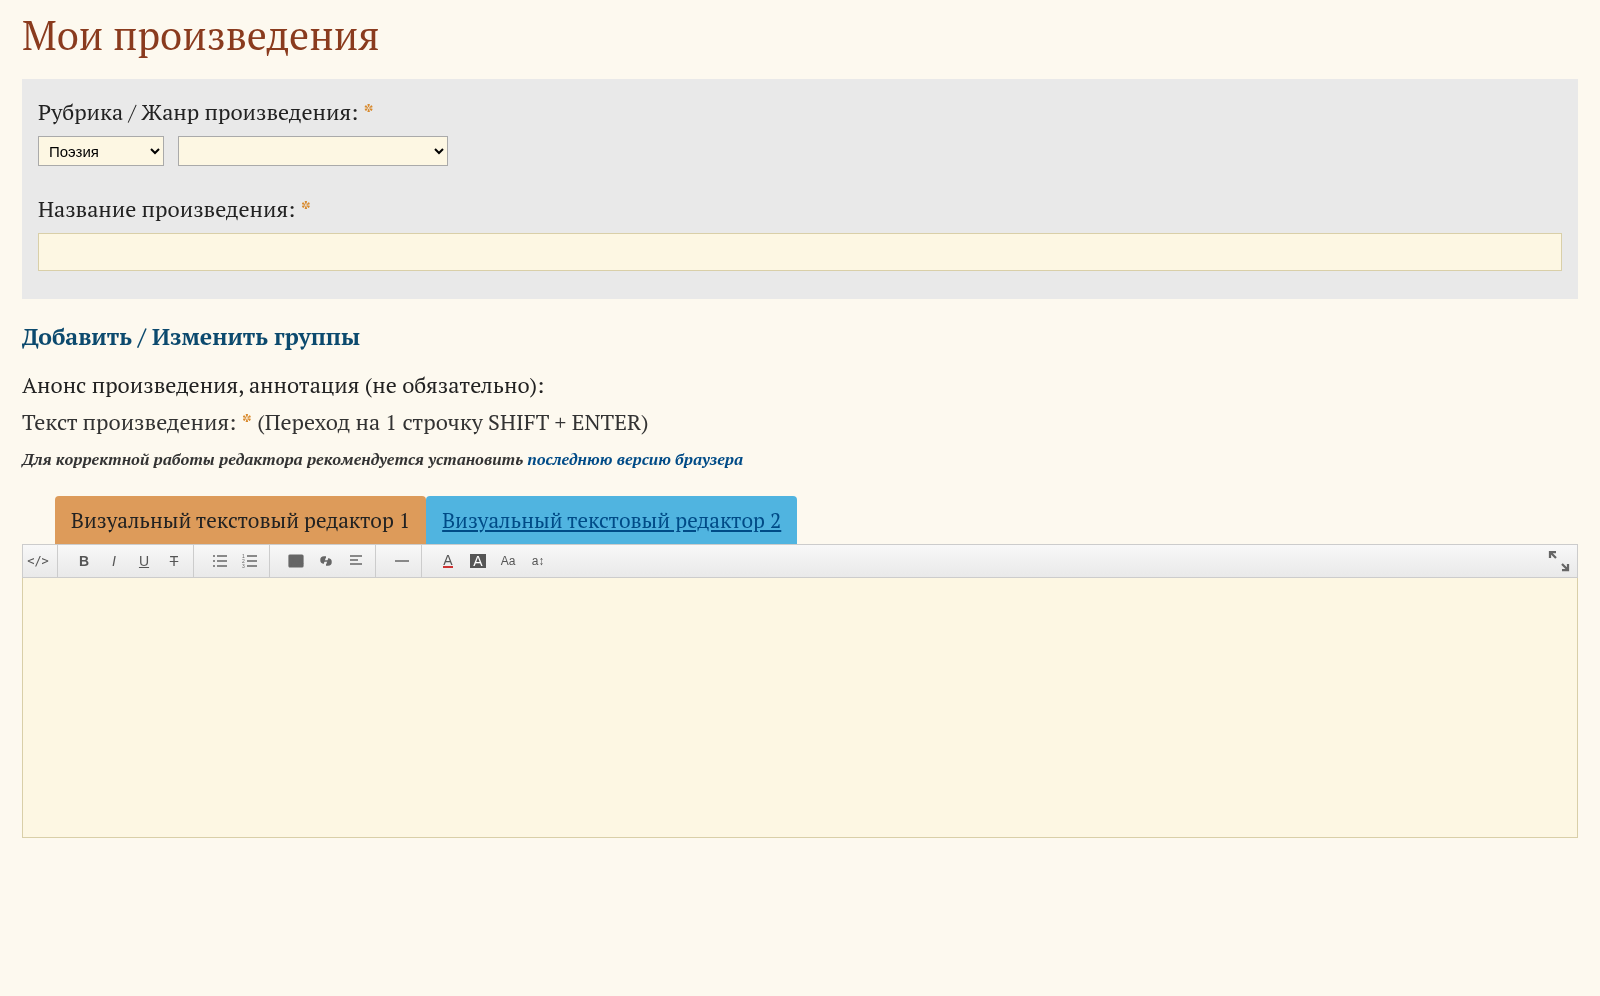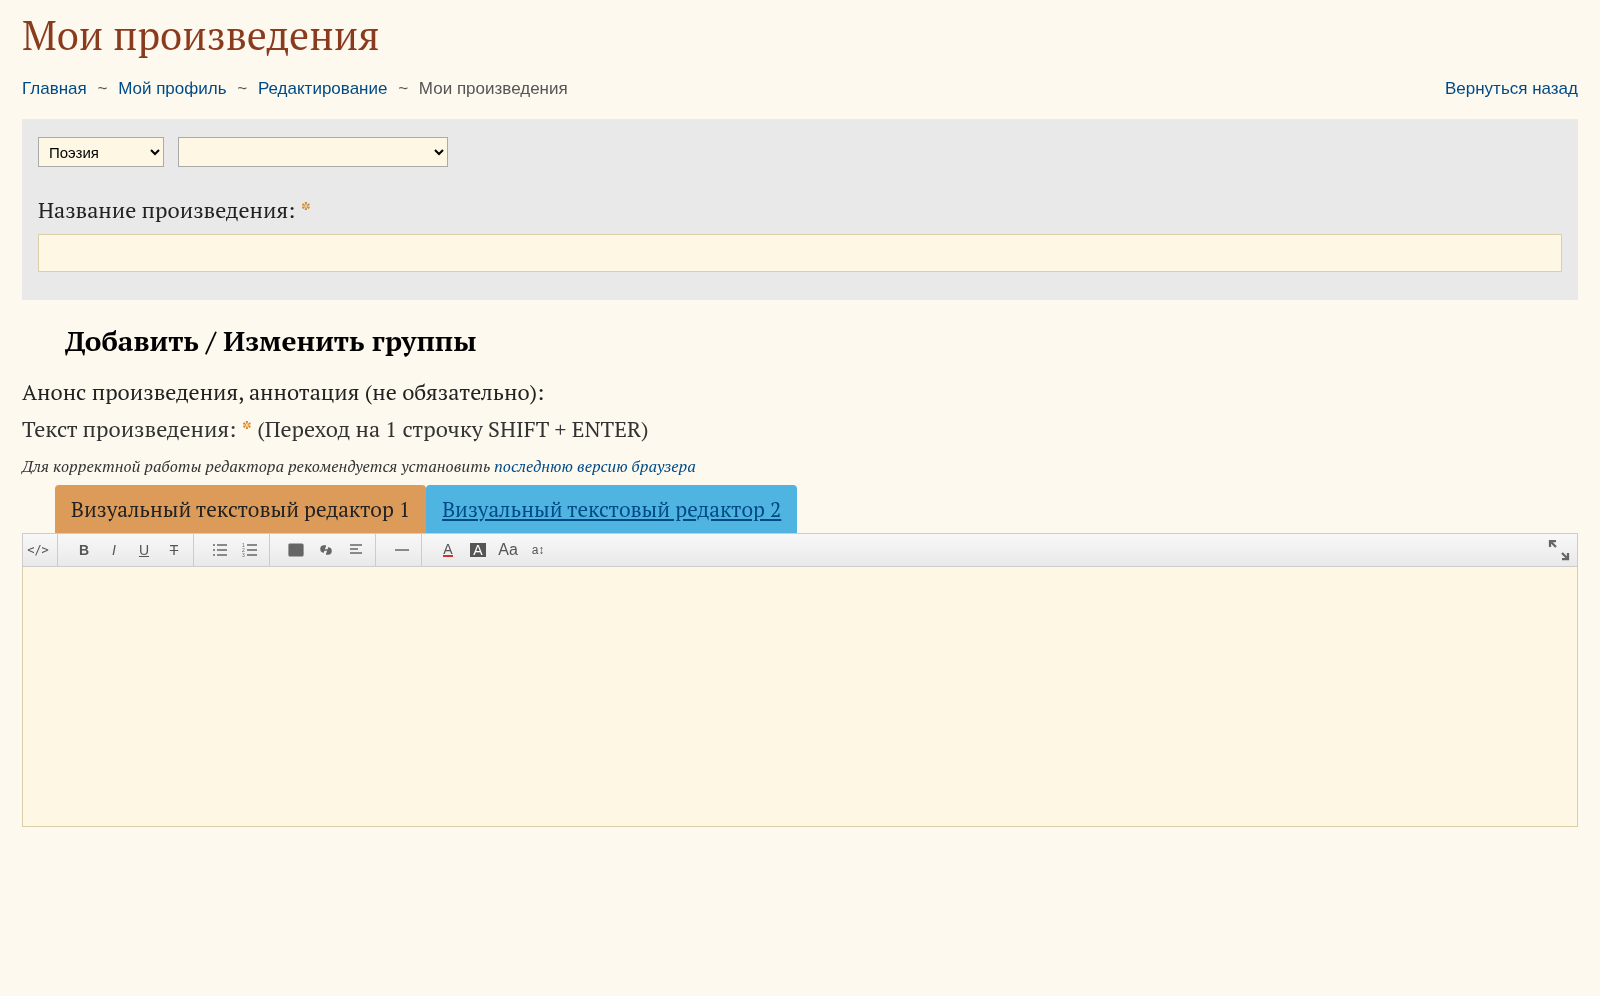--- a/index.html
+++ b/index.html
@@ -68,27 +68,26 @@
     background: #fdf7e3;
     font-size: 16px;
     padding: 6px 10px;
   }
   .section-label {
     font-size: 22px;
     color: #222;
     margin: 6px 0 8px 0;
   }
   .group-link {
-    color: #000000;
-    font-size: 28px;
+    color: #0c4a6e;
+    font-size: 23px;
     font-weight: 700;
     text-decoration: none;
     display: inline-block;
     margin-bottom: 12px;
-    margin-left: 43px;
   }
   .textarea-wrap {
     position: relative;
     margin-bottom: 40px;
   }
   textarea.anons {
     width: 100%;
     height: 150px;
     resize: both;
     border: 1px solid #d9cfa8;
@@ -104,21 +103,22 @@
     color: #999;
     font-size: 18px;
     font-family: Arial, sans-serif;
   }
   .text-body-label { font-size: 22px; margin-bottom: 12px; }
   .text-body-label .hint { font-weight: 400; }
   .editor-note {
     font-style: italic;
     font-size: 16px;
     color: #333;
-    margin: 6px 0 8px 0;
+    margin: 6px 0 26px 0;
+    font-weight: bold;
   }
   .editor-note a { color: #004b87; text-decoration: none; }
   .tabs { display: flex; padding-left: 33px; }
   .tab {
     padding: 10px 16px;
     font-size: 21px;
     cursor: pointer;
     border-top-left-radius: 4px;
     border-top-right-radius: 4px;
   }
@@ -172,34 +172,26 @@
   }
   .icon-txt { font-family: Georgia, serif; }
 </style>
 </head>
 <body>
 
 <div class="page">
 
   <h1 class="page-title">Мои произведения</h1>
 
-  <div class="breadcrumbs-row">
-    <div class="breadcrumbs">
-      <a href="#">Главная</a>
-      <span class="bc-sep">~</span>
-      <a href="#">Мой профиль</a>
-      <span class="bc-sep">~</span>
-      <a href="#">Редактирование</a>
-      <span class="bc-sep">~</span>
-      <span class="bc-current">Мои произведения</span>
-    </div>
-    <a href="#" class="back-link">Вернуться назад</a>
-  </div>
 
   <div class="gray-panel">
+    <div class="field-label">
+      <span>Рубрика / Жанр произведения:</span>
+      <span class="req-star">*</span>
+    </div>
     <div class="select-row">
       <select class="native small">
         <option>Поэзия</option>
       </select>
       <select class="native medium">
         <option></option>
       </select>
     </div>
 
     <div class="field-label">
@@ -303,21 +295,21 @@
     </div>
     <div class="tb-sep"></div>
     <div class="tb-group">
       <div class="tb-btn">
           <span style="border-bottom:2px solid #c33;line-height:12px;">A</span>
         </div>
       <div class="tb-btn">
           <span style="background:#555;color:#fff;padding:0 3px;line-height:14px;">A</span>
         </div>
       <div class="tb-btn">
-          <span style="font-size:16px;">Aa</span>
+          <span style="font-size:12px;">Aa</span>
         </div>
       <div class="tb-btn">
           <span style="font-size:12px;">a↕</span>
         </div>
     </div>
 
     <div class="tb-expand">
       <svg viewBox="0 0 16 16" fill="none" stroke="#666" stroke-width="1.5">
           <path d="M2 6 L2 2 L6 2 M2 2 L6 6"></path>
           <path d="M14 10 L14 14 L10 14 M14 14 L10 10"></path>

